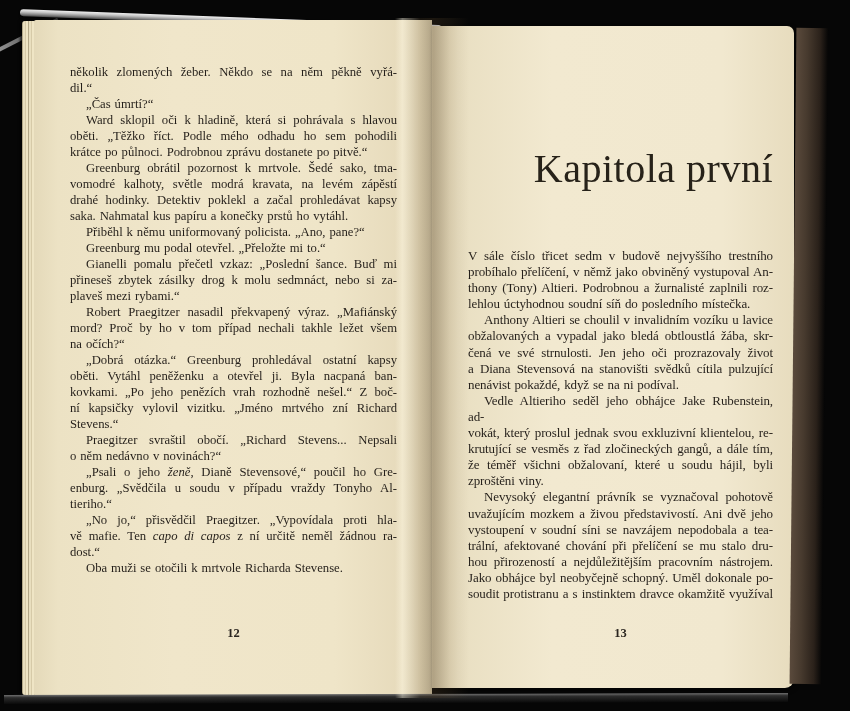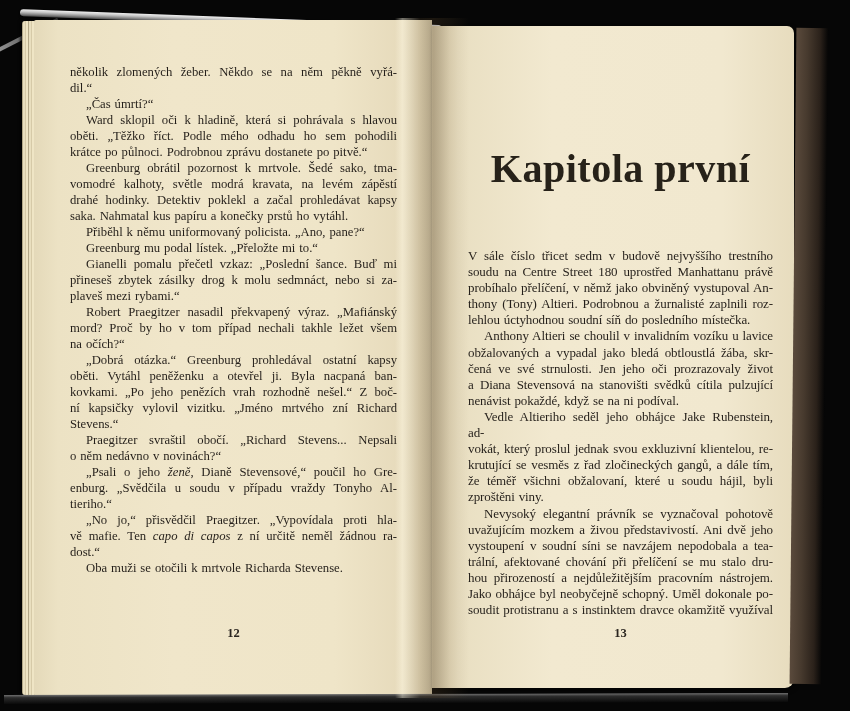--- a/index.html
+++ b/index.html
@@ -74,23 +74,22 @@
   .left-text{
     left:70px;top:64px;width:327px;
     font-size:12.7px;line-height:16px;
   }
   .right-text{
     left:468px;top:248px;width:305px;
     font-size:13px;line-height:16.1px;letter-spacing:-.1px;
   }
   .chapter-title{
     position:absolute;left:468px;top:146px;width:305px;
-    text-align:center;font-size:40px;line-height:46px;color:#272219;
+    text-align:right;font-size:40px;line-height:46px;color:#272219;
     letter-spacing:.5px;
-    font-weight:bold;
   }
   .page-number{
     position:absolute;top:626px;text-align:center;
     font-size:12.5px;color:#2a251f;font-weight:bold;
   }
   .page-number.pn-left{left:70px;width:327px;}
   .page-number.pn-right{left:468px;width:305px;}
 </style>
 </head>
 <body>
@@ -110,21 +109,21 @@
     <div class="line end">dil.“</div>
     <div class="line end ind">„Čas úmrtí?“</div>
     <div class="line ind">Ward sklopil oči k hladině, která si pohrávala s hlavou</div>
     <div class="line">oběti. „Těžko říct. Podle mého odhadu ho sem pohodili</div>
     <div class="line end">krátce po půlnoci. Podrobnou zprávu dostanete po pitvě.“</div>
     <div class="line ind">Greenburg obrátil pozornost k mrtvole. Šedé sako, tma-</div>
     <div class="line">vomodré kalhoty, světle modrá kravata, na levém zápěstí</div>
     <div class="line">drahé hodinky. Detektiv poklekl a začal prohledávat kapsy</div>
     <div class="line end">saka. Nahmatal kus papíru a konečky prstů ho vytáhl.</div>
     <div class="line end ind">Přiběhl k němu uniformovaný policista. „Ano, pane?“</div>
-    <div class="line end ind">Greenburg mu podal lístek. „Přeložte mi to.“</div>
+    <div class="line end ind">Greenburg mu podal otevřel. „Přeložte mi to.“</div>
     <div class="line ind">Gianelli pomalu přečetl vzkaz: „Poslední šance. Buď mi</div>
     <div class="line">přineseš zbytek zásilky drog k molu sedmnáct, nebo si za-</div>
     <div class="line end">plaveš mezi rybami.“</div>
     <div class="line ind">Robert Praegitzer nasadil překvapený výraz. „Mafiánský</div>
     <div class="line">mord? Proč by ho v tom případ nechali takhle ležet všem</div>
     <div class="line end">na očích?“</div>
     <div class="line ind">„Dobrá otázka.“ Greenburg prohledával ostatní kapsy</div>
     <div class="line">oběti. Vytáhl peněženku a otevřel ji. Byla nacpaná ban-</div>
     <div class="line">kovkami. „Po jeho penězích vrah rozhodně nešel.“ Z boč-</div>
     <div class="line">ní kapsičky vylovil vizitku. „Jméno mrtvého zní Richard</div>
@@ -137,21 +136,20 @@
     <div class="line ind">„No jo,“ přisvědčil Praegitzer. „Vypovídala proti hla-</div>
     <div class="line">vě mafie. Ten <i>capo di capos</i> z ní určitě neměl žádnou ra-</div>
     <div class="line end">dost.“</div>
     <div class="line end ind">Oba muži se otočili k mrtvole Richarda Stevense.</div>
   </div>
 <div class="page-number pn-left">12</div>
 
 <div class="chapter-title">Kapitola první</div>
 <div class="page-text right-text">
     <div class="line">V sále číslo třicet sedm v budově nejvyššího trestního</div>
-    <div class="line">soudu na Centre Street 180 uprostřed Manhattanu právě</div>
     <div class="line">probíhalo přelíčení, v němž jako obviněný vystupoval An-</div>
     <div class="line">thony (Tony) Altieri. Podrobnou a žurnalisté zaplnili roz-</div>
     <div class="line end">lehlou úctyhodnou soudní síň do posledního místečka.</div>
     <div class="line ind">Anthony Altieri se choulil v invalidním vozíku u lavice</div>
     <div class="line">obžalovaných a vypadal jako bledá obtloustlá žába, skr-</div>
     <div class="line">čená ve své strnulosti. Jen jeho oči prozrazovaly život</div>
     <div class="line">a Diana Stevensová na stanovišti svědků cítila pulzující</div>
     <div class="line end">nenávist pokaždé, když se na ni podíval.</div>
     <div class="line ind">Vedle Altieriho seděl jeho obhájce Jake Rubenstein, ad-</div>
     <div class="line">vokát, který proslul jednak svou exkluzivní klientelou, re-</div>

